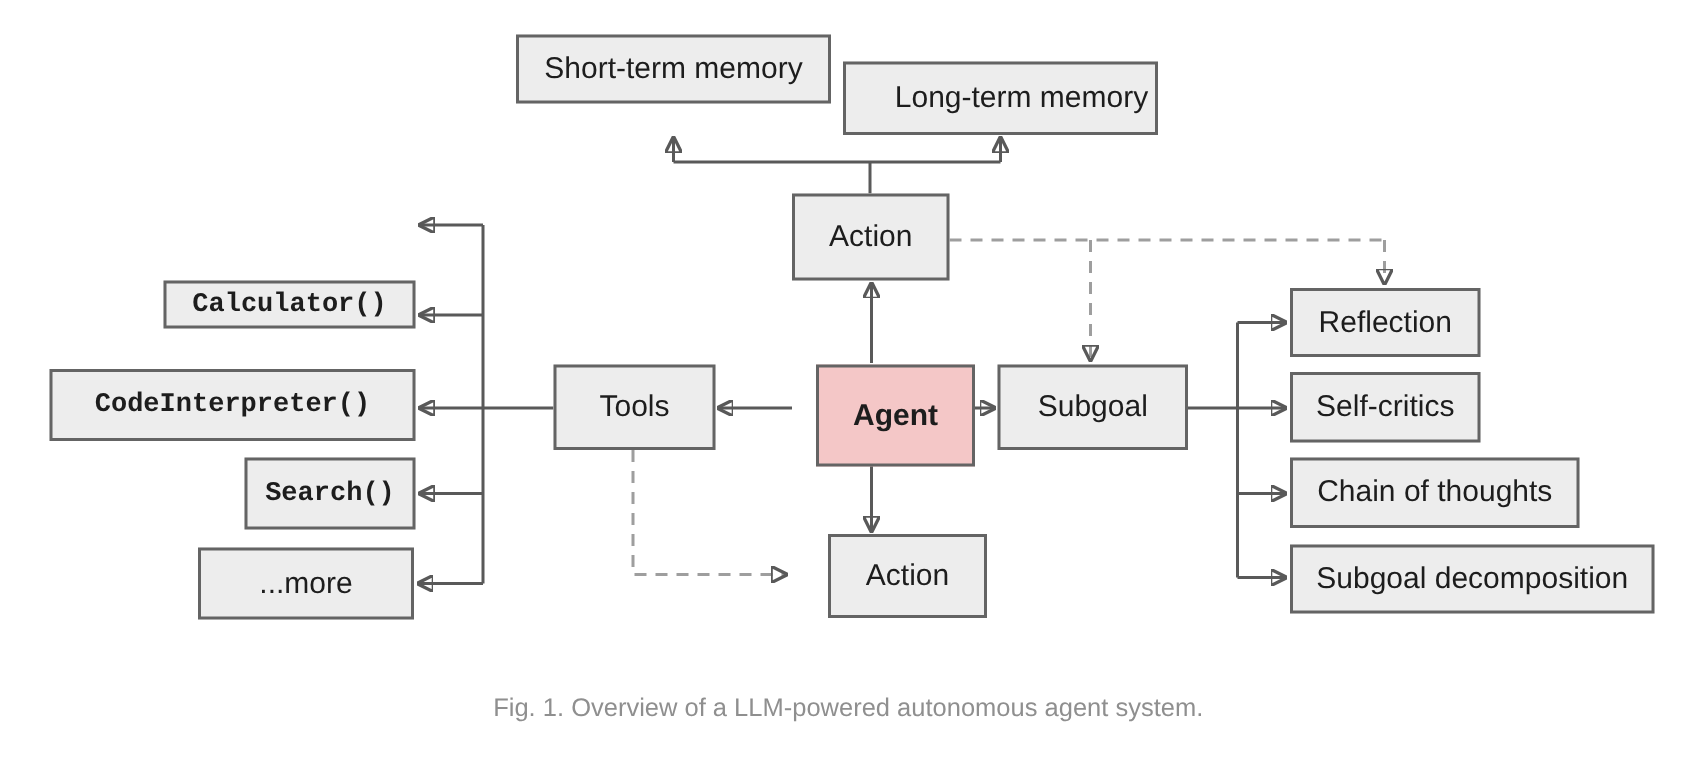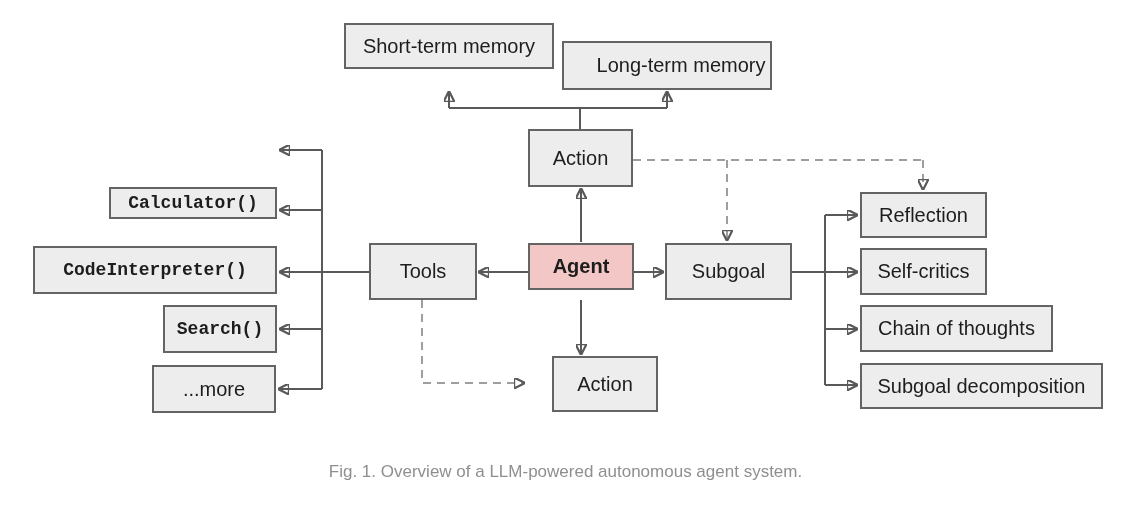--- a/index.html
+++ b/index.html
@@ -108,29 +108,29 @@
 
     <path class="dashed" d="M422,300 V383 H524" marker-end="url(#arrow-gray)"></path>
   </svg>
 
   <div class="node" style="left:344px; top:23px; width:210px; height:46px;">Short-term memory</div>
   <div class="node" style="left:562px; top:41px; width:210px; height:49px;padding-left:28px;">Long-term memory</div>
 
   <div class="node" style="left:528px; top:129px; width:105px; height:58px;">Action</div>
 
   <div class="node" style="left:369px; top:243px; width:108px; height:57px;">Tools</div>
-  <div class="node pink" style="left:528px; top:243px; width:106px; height:47px;">Agent</div>
+  <div class="node pink" style="left:544px; top:243px; width:106px; height:68px;">Agent</div>
   <div class="node" style="left:665px; top:243px; width:127px; height:57px;">Subgoal</div>
 
   <div class="node" style="left:552px; top:356px; width:106px; height:56px;">Action</div>
 
   <div class="node mono" style="left:109px; top:187px; width:168px; height:32px;">Calculator()</div>
   <div class="node mono" style="left:33px; top:246px; width:244px; height:48px;">CodeInterpreter()</div>
   <div class="node mono" style="left:163px; top:305px; width:114px; height:48px;">Search()</div>
-  <div class="node" style="left:132px; top:365px; width:124px; height:48px;margin-left:20px;">...more</div>
+  <div class="node" style="left:132px; top:365px; width:144px; height:48px;">...more</div>
 
   <div class="node" style="left:860px; top:192px; width:127px; height:46px;">Reflection</div>
   <div class="node" style="left:860px; top:248px; width:127px; height:47px;">Self-critics</div>
   <div class="node" style="left:860px; top:305px; width:193px; height:47px;">Chain of thoughts</div>
   <div class="node" style="left:860px; top:363px; width:243px; height:46px;">Subgoal decomposition</div>
 
   <div class="caption">Fig. 1. Overview of a LLM-powered autonomous agent system.</div>
 
 </div>
 

